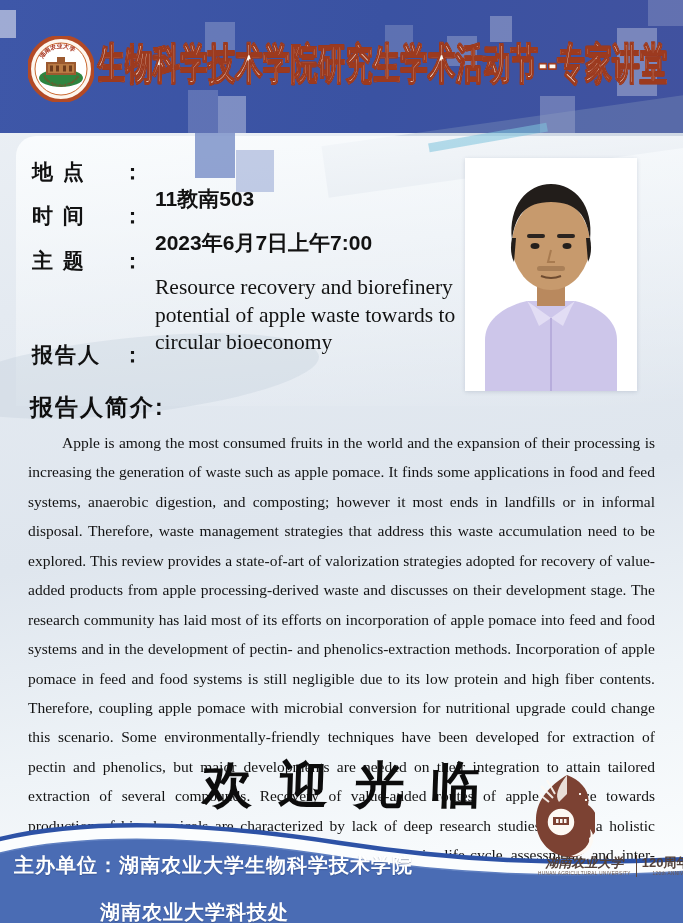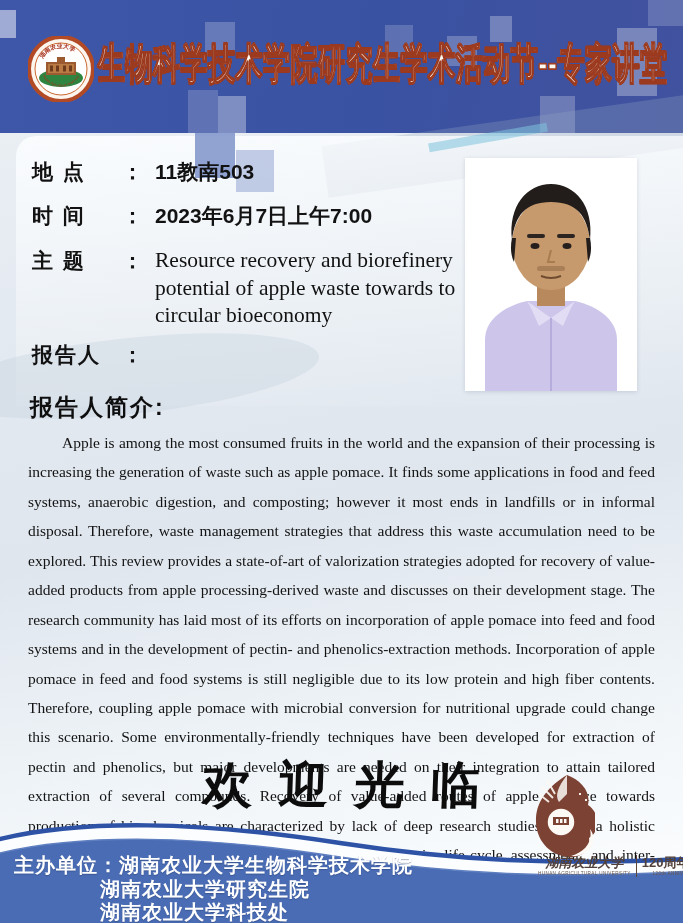--- a/index.html
+++ b/index.html
@@ -29,21 +29,21 @@
   .diag1{position:absolute;right:-70px;top:116px;width:430px;height:52px;
     background:rgba(150,170,195,.28);transform:rotate(-8deg);}
   .diag2{position:absolute;left:-60px;top:338px;width:380px;height:76px;
     background:rgba(188,202,216,.30);border-radius:50%;transform:rotate(-6deg);}
   .diag3{position:absolute;left:428px;top:133px;width:120px;height:9px;
     background:rgba(125,195,220,.55);transform:rotate(-10deg);}
   
   .row{position:absolute;left:32px;display:flex;align-items:flex-start;justify-content:flex-end;}
   .row .lbl{font-weight:bold;font-size:21px;color:#121212;width:88px;letter-spacing:2px;}
   .row .colon{font-weight:bold;font-size:21px;margin:0 12px 0 2px;}
-  .row .val{font-weight:bold;font-size:21px;color:#121212;}
+  .row .val{font-weight:bold;font-size:21px;color:#121212;margin-top:27px;}
   .row1{top:158px}.row2{top:202px}.row3{top:247px}.row4{top:341px}
   .row3 .val{font-family:"Liberation Serif",serif;font-weight:normal;font-size:21.5px;
     width:305px;line-height:1.28;}
   .row4 .val{font-family:"Liberation Serif",serif;font-weight:normal;font-size:22px;}
   
   .photo{position:absolute;left:465px;top:158px;width:172px;height:233px;background:#fff;
     box-shadow:0 1px 4px rgba(60,80,110,.18);}
   
   .bio-heading{position:absolute;left:30px;top:392px;font-size:23px;font-weight:bold;
     letter-spacing:2px;color:#0e0e0e;}
@@ -167,21 +167,20 @@
   <div class="welcome">欢迎光临</div>
 
   <svg class="footer-svg" viewBox="0 0 683 112" preserveAspectRatio="none">
     <path d="M-4,29 C80,8 200,10 340,32 C450,49 560,55 690,48 L690,120 L-4,120 Z" fill="#fbfdfe"></path>
     <path d="M-4,43 C80,22 200,24 340,46 C450,63 560,68 690,60 L690,120 L-4,120 Z" fill="#4a6cb4"></path>
     <path d="M-4,43 C80,22 200,24 340,46 C450,63 560,68 690,60" fill="none" stroke="#5f7fc0" stroke-width="1.5"></path>
     <path d="M-4,29 C80,8 200,10 340,32 C450,49 560,55 690,48" fill="none" stroke="#2d52a6" stroke-width="4.5"></path>
   </svg>
 
   <div class="org l1"><span>主办单位：</span><span>湖南农业大学生物科学技术学院</span></div>
-  <div class="org l2">湖南农业大学研究生院</div>
   <div class="org l3">湖南农业大学科技处</div>
 
   <svg class="flame" viewBox="0 0 68 88">
     <path d="M40,3 C22,14 10,28 9,46 C8,66 20,82 40,85 C54,87 64,78 62,66 C75,58 72,40 61,33 C64,20 54,8 40,3 Z" fill="#7c4233"></path>
     <path d="M40,3 C30,16 28,24 32,30 L40,22 Z" fill="#fdf9f4" opacity=".85"></path>
     <circle cx="34" cy="50" r="14.5" fill="#fdf9f4"></circle>
     <circle cx="34" cy="50" r="14.5" fill="none" stroke="#7c4233" stroke-width="2.5"></circle>
     <rect x="26" y="45" width="16" height="8" fill="#7c4233"></rect>
     <rect x="29" y="47" width="2.5" height="4" fill="#fdf9f4"></rect>
     <rect x="33" y="47" width="2.5" height="4" fill="#fdf9f4"></rect>

